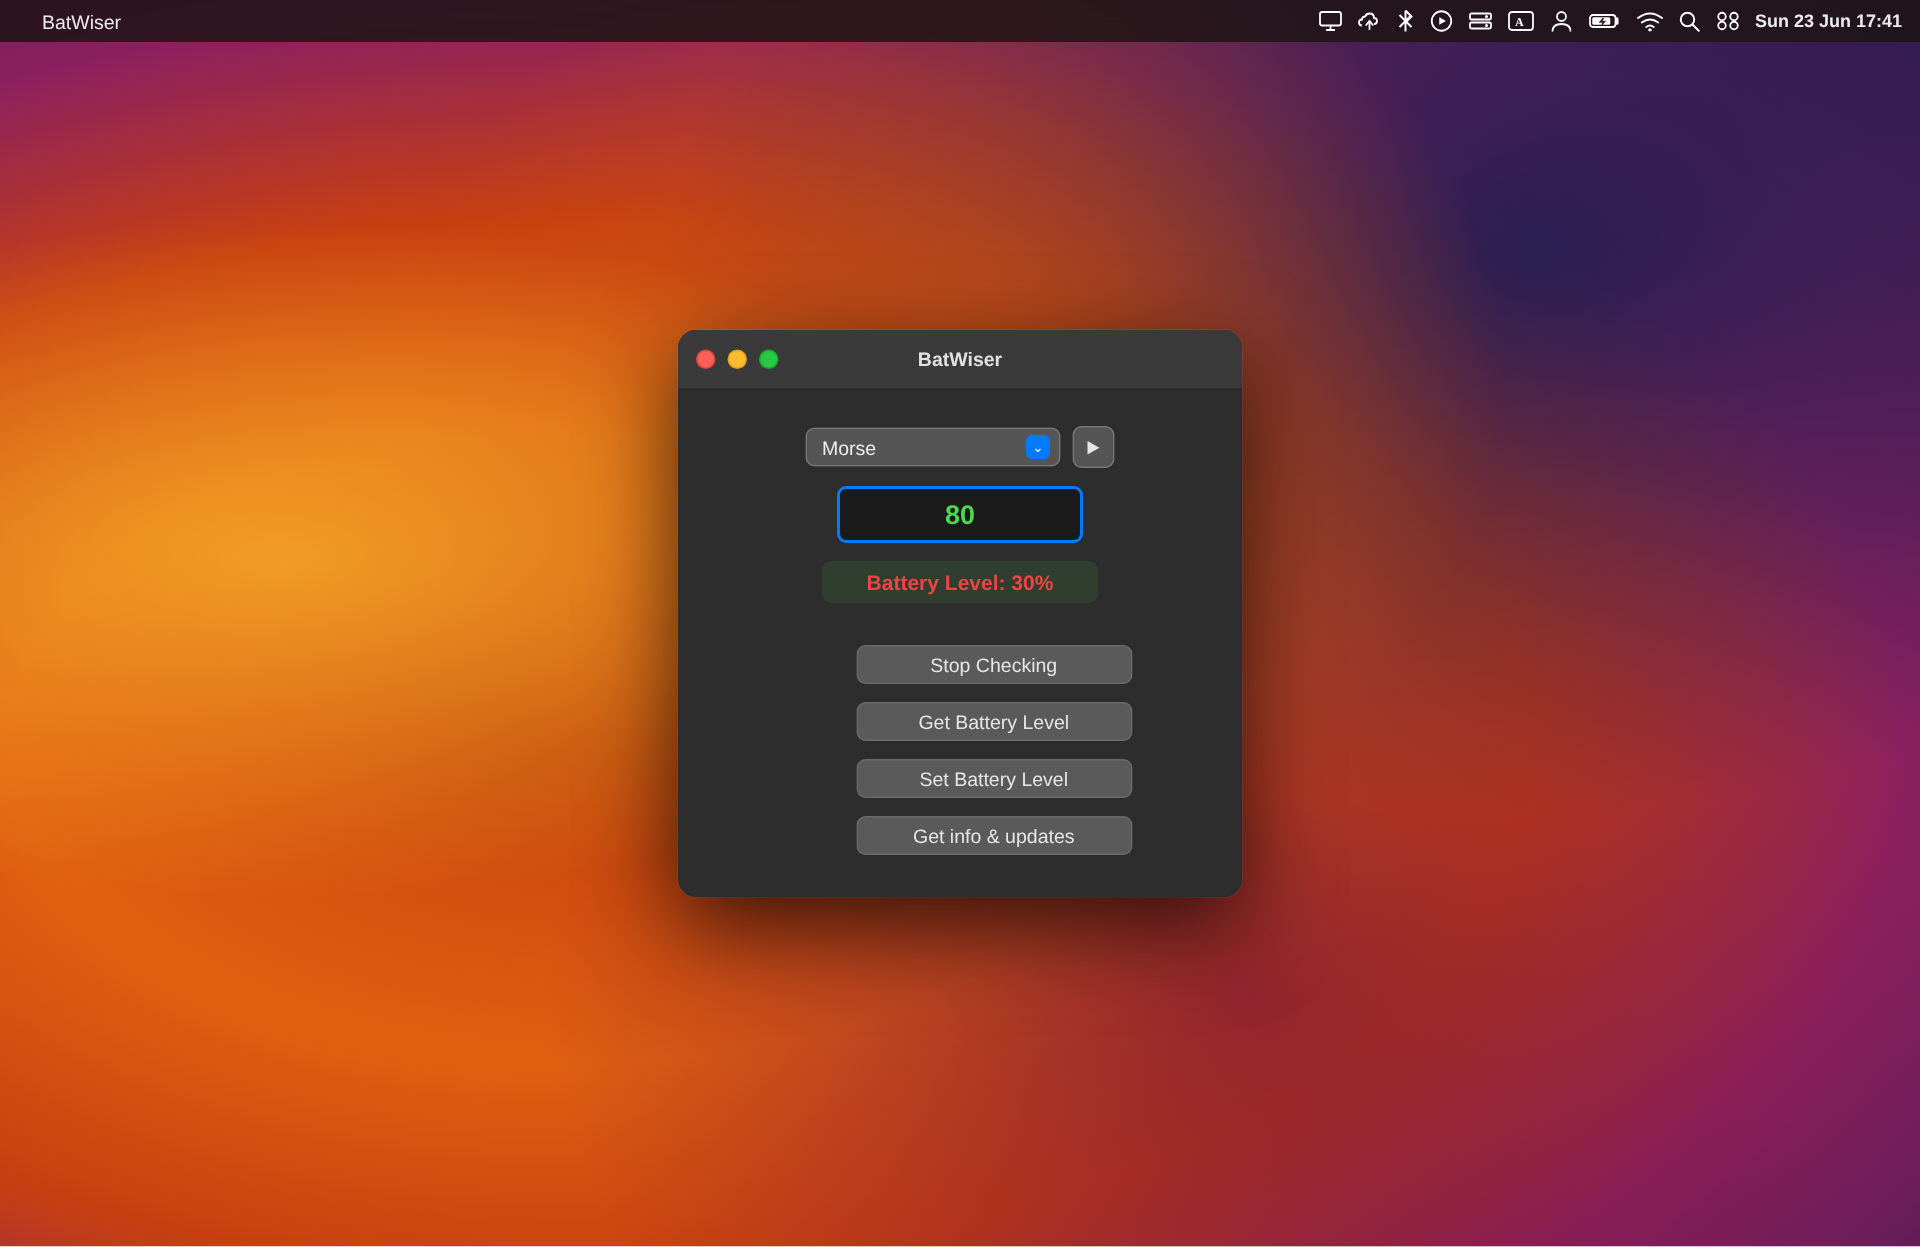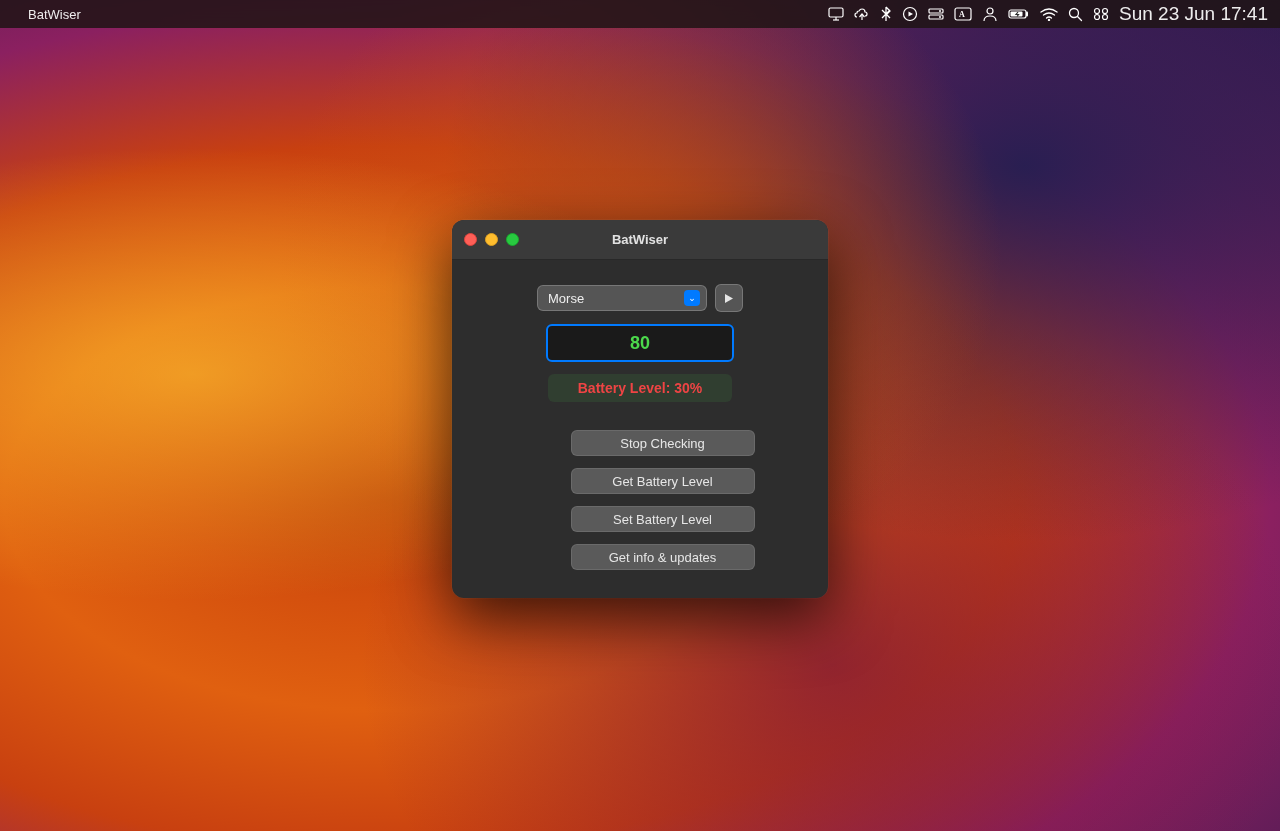--- a/index.html
+++ b/index.html
@@ -75,22 +75,22 @@
       justify-content: center;
     }
 
     .apple-icon {
       font-size: 16px;
       color: white;
     }
 
     .menubar-time {
       color: rgba(255,255,255,0.92);
-      font-size: 19px;
-      font-weight: 400;
+      font-size: 12px;
+      font-weight: 700;
     }
 
     
     .window {
       position: absolute;
       top: 220px;
       left: 452px;
       width: 376px;
       background: #2d2d2d;
       border-radius: 12px;
@@ -195,21 +195,21 @@
       color: rgba(255,255,255,0.85);
       cursor: pointer;
       display: flex;
       align-items: center;
       justify-content: center;
       font-size: 12px;
     }
 
     
     .number-input {
-      width: 188px;
+      width: 164px;
       height: 38px;
       background: #1a1a1a;
       border: 2px solid #007aff;
       border-radius: 6px;
       color: #4cd94c;
       font-size: 18px;
       font-weight: 600;
       text-align: center;
       display: flex;
       align-items: center;

